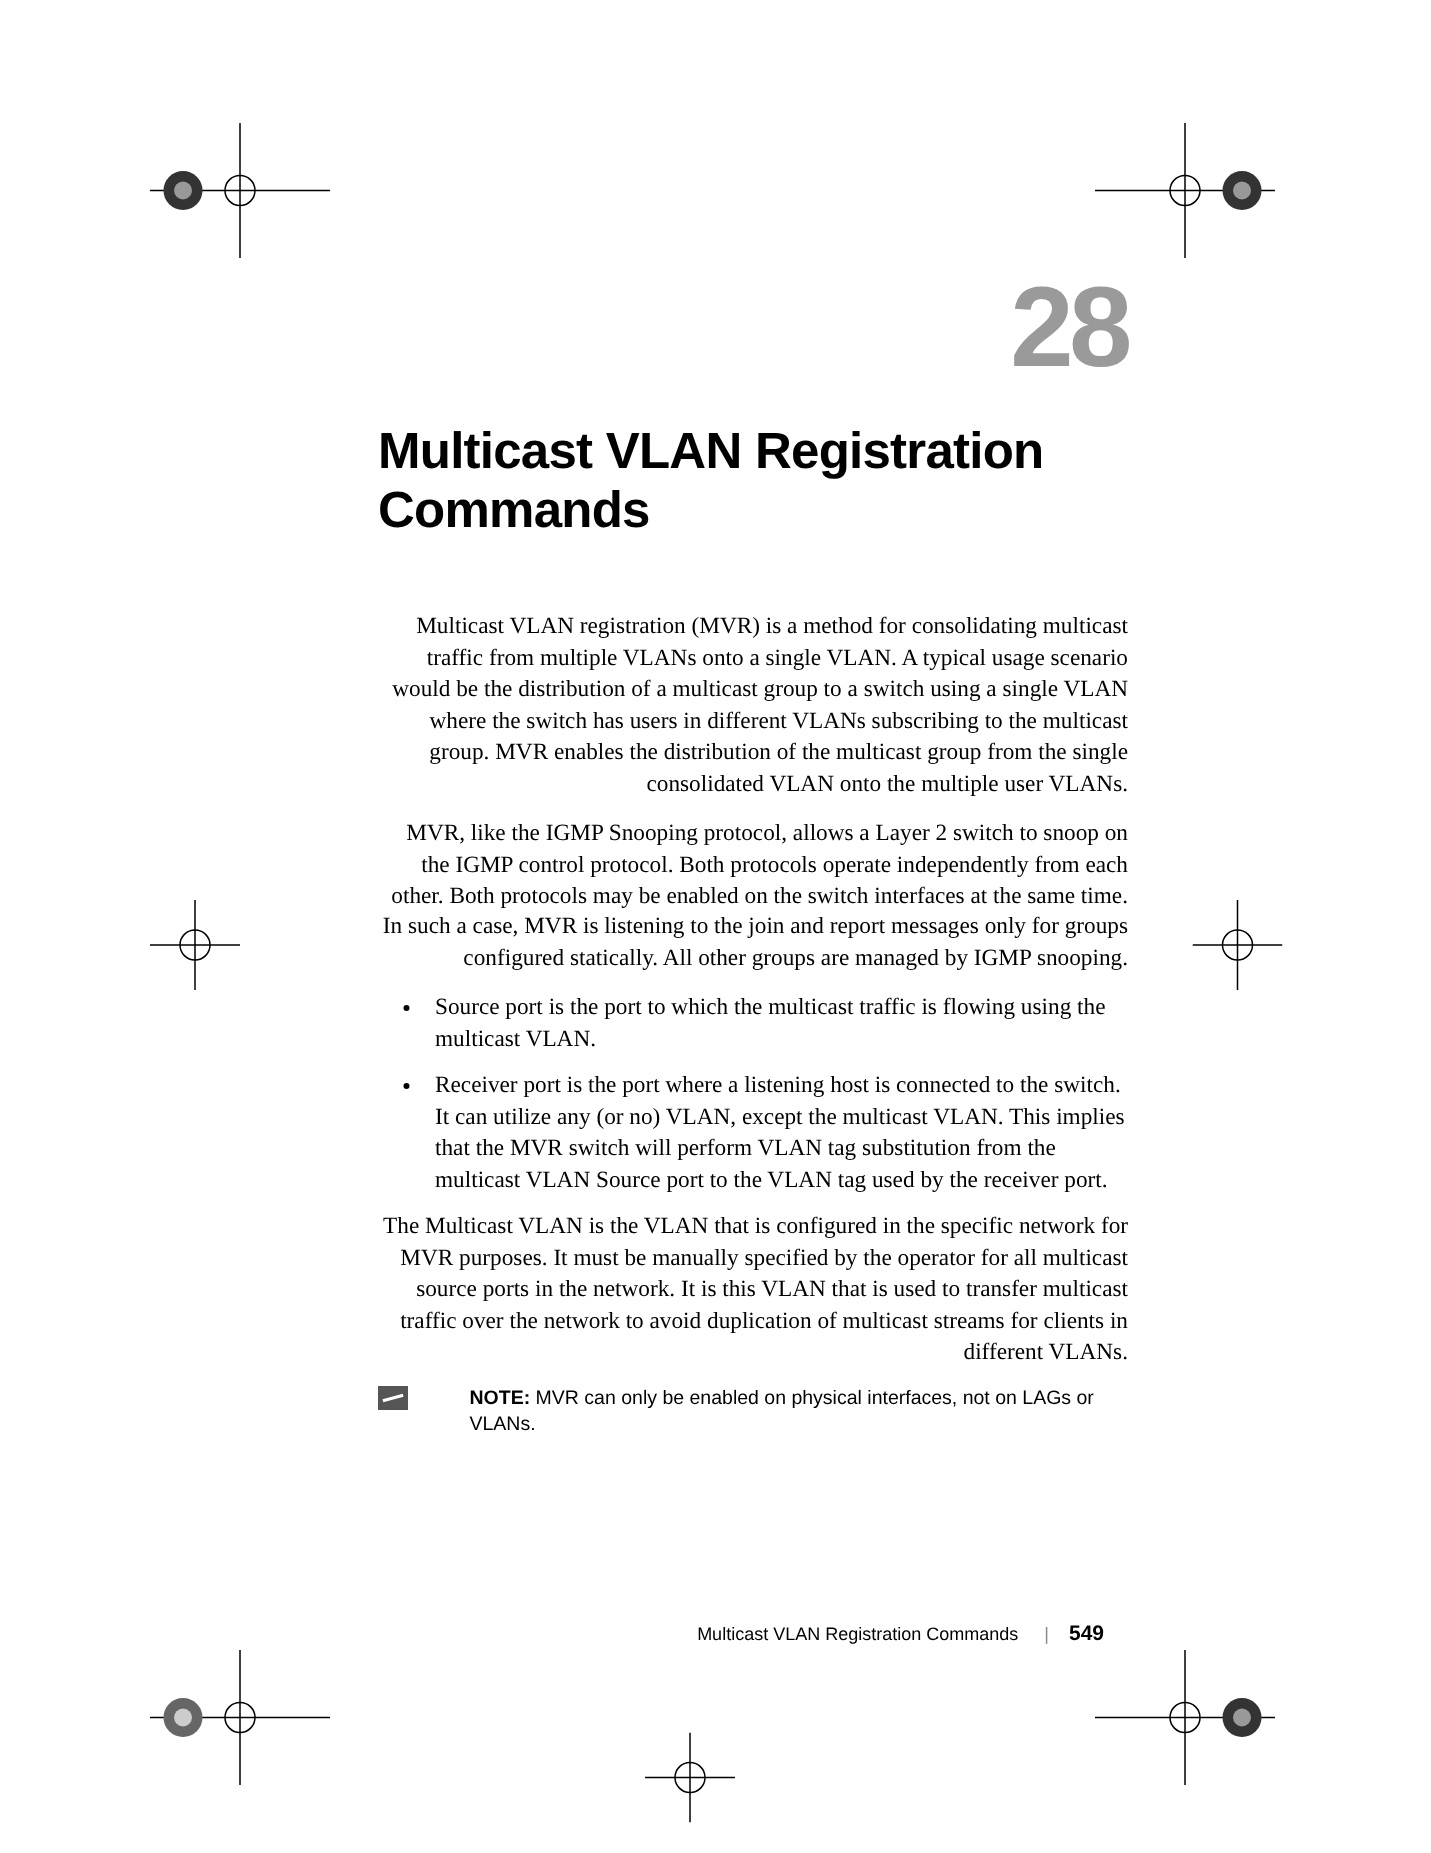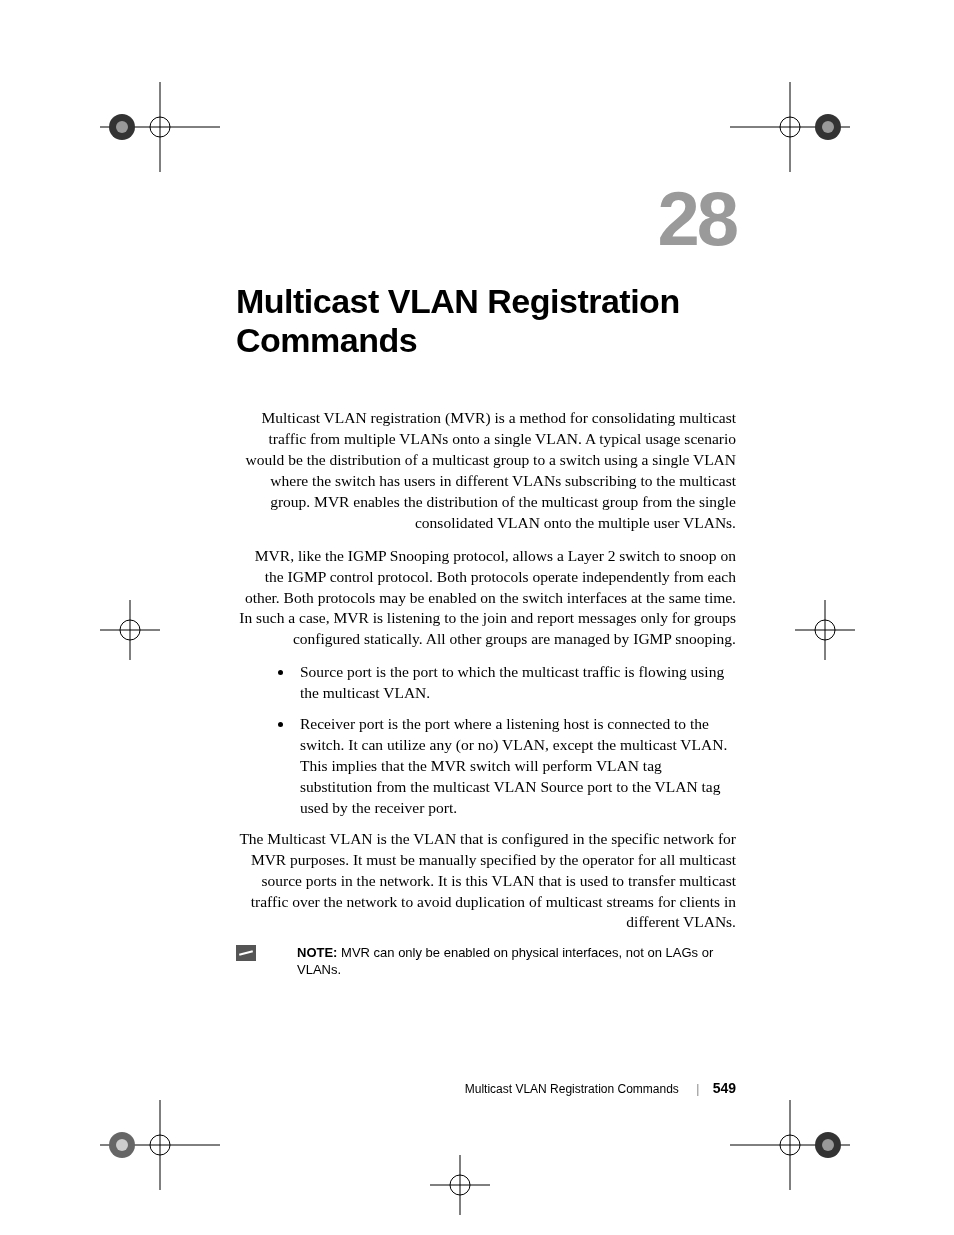--- a/index.html
+++ b/index.html
@@ -7,21 +7,21 @@
     padding: 0;
     font-family: Georgia, 'Times New Roman', serif;
     background: #fff;
     width: 954px;
     height: 1235px;
     position: relative;
     overflow: hidden;
   }
   .content {
     position: absolute;
-    left: 236px;
+    left: 252px;
     top: 175px;
     width: 500px;
   }
   .chapter-number {
     font-family: 'Arial Black', Arial, sans-serif;
     font-size: 76px;
     font-weight: 900;
     color: #9a9a9a;
     text-align: right;
     letter-spacing: -3px;
@@ -45,21 +45,20 @@
   }
   .bullets {
     margin: 6px 0 10px 0;
     padding-left: 32px;
   }
   .bullets li {
     font-size: 15.5px;
     line-height: 1.35;
     margin-bottom: 10px;
     padding-left: 6px;
-    margin-left: 26px;
   }
   .note-row {
     display: flex;
     align-items: flex-start;
     margin-top: 8px;
   }
   .note-icon {
     width: 20px;
     height: 16px;
     background: #555;

